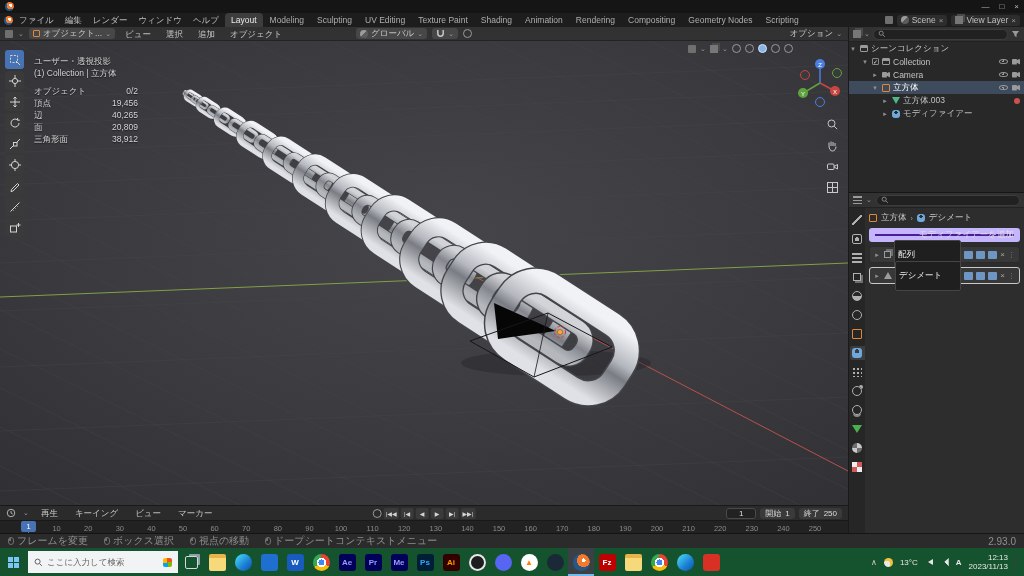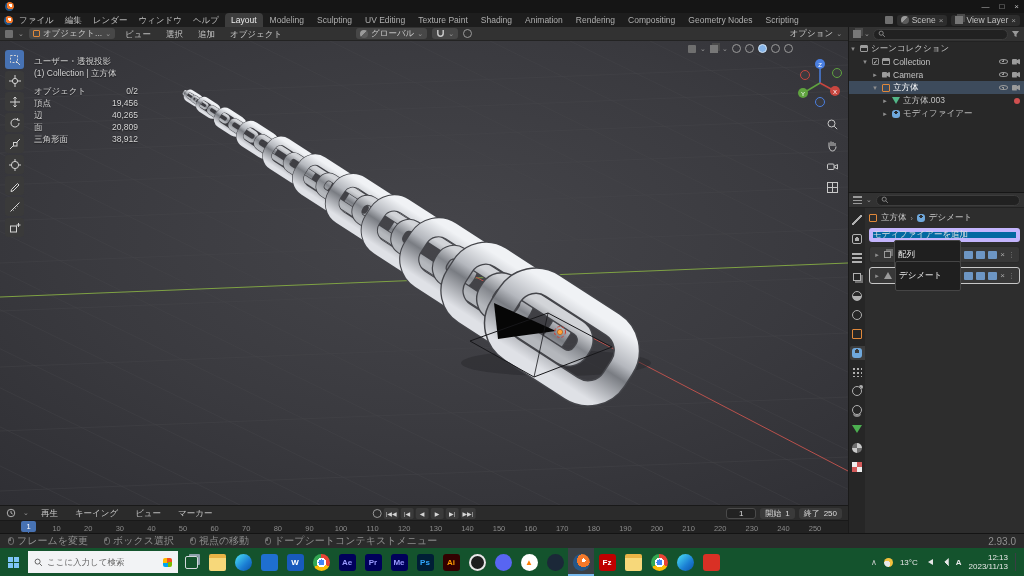--- a/index.html
+++ b/index.html
@@ -79,21 +79,21 @@
 .ti-object{border:1px solid #e0883a;border-radius:1px}
 .ti-mod{border-radius:3px;background:radial-gradient(circle at 50% 32%,transparent 0 2px,#6fa8dc 2px)}
 .ti-part{background:radial-gradient(#b0b0b0 0 1px,transparent 1.2px) 0 0/4px 4px}
 .ti-phys{border:1px solid #b0b0b0;border-radius:50%;box-shadow:4px -4px 0 -3px #b0b0b0}
 .ti-constr{border:1px solid #b0b0b0;border-radius:50%;box-shadow:0 3px 0 -1px #8a8a8a}
 .ti-data{width:0;height:0;border-left:5px solid transparent;border-right:5px solid transparent;border-top:8px solid #4caf50}
 .ti-mat{border-radius:50%;background:conic-gradient(#c9c9c9 0 25%,#6f6f6f 0 50%,#c9c9c9 0 75%,#6f6f6f 0)}
 .ti-tex{background:conic-gradient(#d25a5a 0 25%,#eee 0 50%,#d25a5a 0 75%,#eee 0)}
 #props-content{position:absolute;left:16px;top:15px;right:0;bottom:0;padding:4px 4px;display:flex;flex-direction:column;gap:4px;font-size:8.5px}
 .breadcrumb{display:flex;align-items:center;gap:4px}
-.addmod{height:14px;background:#0369a1;border:4px solid #c4b5fd;border-radius:3px;display:flex;align-items:center;justify-content:flex-start;color:#e0e0e0}
+.addmod{height:14px;background:#4c1d95;border:6px solid #c4b5fd;border-radius:3px;display:flex;align-items:center;justify-content:flex-end;color:#e0e0e0}
 .modpanel{height:17px;background:#383838;border:1px solid #2a2a2a;border-radius:3px;display:flex;align-items:center;gap:3px;padding:0 3px}
 .modpanel.active{border-color:#c8c8c8}
 .modname{flex:1;background:#1f1f1f;border:1px solid #454545;border-radius:2px;height:30px;line-height:11px;padding:8px 3px;color:#ececec;white-space:nowrap;overflow:hidden}
 .modtog{width:9px;height:8px;border-radius:1px;background:#6d96c4}
 .arr-ic{width:7px;height:7px;border:1px solid #9b9b9b;box-shadow:2px -2px 0 #6e6e6e}
 .dec-ic{width:0;height:0;border-left:4px solid transparent;border-right:4px solid transparent;border-bottom:7px solid #9b9b9b}
 .modx{color:#a8a8a8;font-size:8px}
 .moddots{color:#8a8a8a;font-size:7px;letter-spacing:1px}
 
 #timeline{position:absolute;left:0;top:505px;width:848px;height:28px;background:#2b2b2b;border-top:1px solid #191919}

